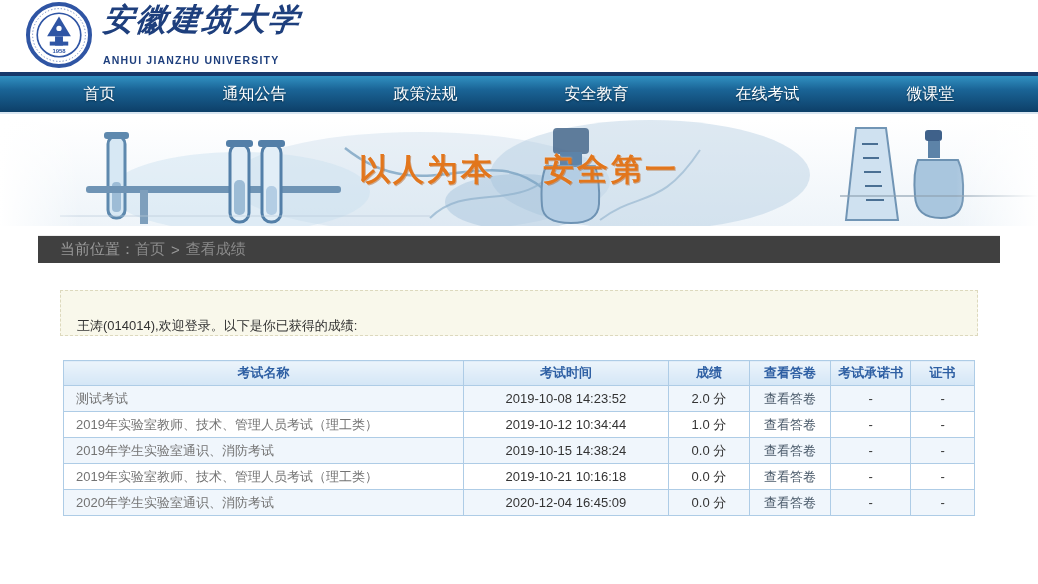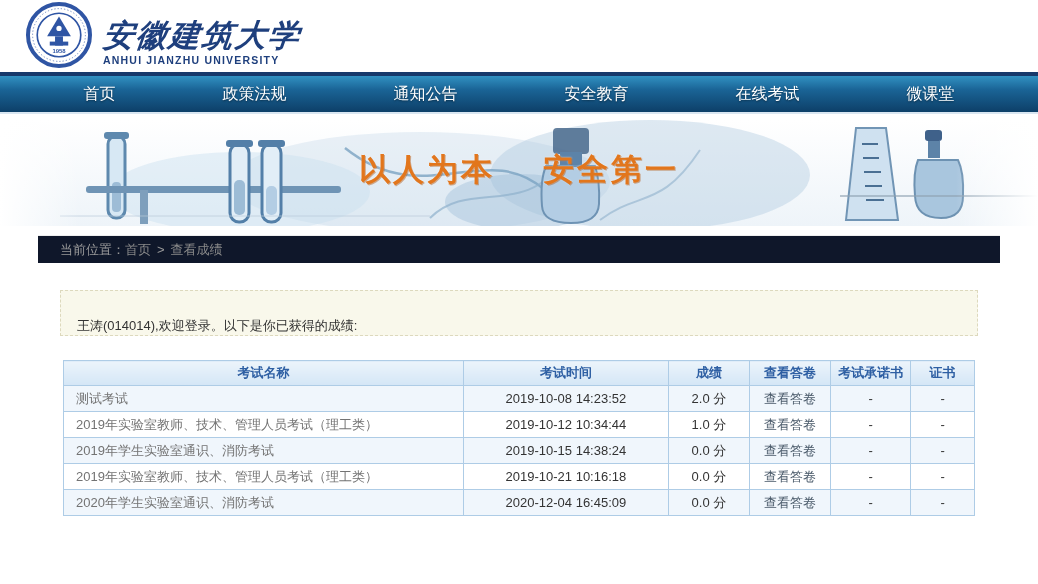--- a/index.html
+++ b/index.html
@@ -14,21 +14,21 @@
   .logo-group { display: flex; align-items: flex-end; cursor: pointer; }
   .seal { width: 68px; height: 66px; margin-right: 10px; margin-bottom: -2px; }
   .univ-text { display: flex; flex-direction: column; margin-right: 18px; }
   .univ-cn {
     font-family: "DejaVu Serif", serif; font-style: italic; font-weight: bold;
     font-size: 31px; color: #1e3f7d; line-height: 1.0; letter-spacing: 2px;
     transform: skewX(-6deg);
   }
   .univ-en {
     font-size: 10.5px; font-weight: bold; color: #1e3f7d; letter-spacing: 1.2px;
-    margin-top: 3px;
+    margin-top: 19px;
   }
   .system-title {
     font-size: 28px; font-weight: bold; color: #1c3a75; letter-spacing: 2px;
     line-height: 1.1; padding-bottom: 1px;
   }
   .navy-line { height: 4px; background: #17396b; }
 
   
   .main-nav {
     height: 38px;
@@ -49,23 +49,23 @@
     position: absolute; top: 50%; left: 50%; transform: translate(-50%, -58%);
     display: flex; gap: 48px; white-space: nowrap;
   }
   .slogan span {
     font-size: 31px; font-weight: bold; color: #e2761c; letter-spacing: 3px;
     text-shadow: 1px 1px 0 rgba(170,80,10,0.45), 0 0 2px rgba(255,255,255,0.6);
   }
 
   
   .breadcrumb-bar {
-    margin: 9px 38px 0 38px; height: 28px; background: #0f172a;
+    margin: 9px 38px 0 38px; height: 28px; background: #404040;
     display: flex; align-items: center; padding-left: 22px;
-    font-size: 13px; color: #999; border-top: 1px solid #eee;
+    font-size: 15px; color: #999; border-top: 1px solid #eee;
   }
   .breadcrumb-bar .crumb-link { color: #8a8a8a; cursor: pointer; }
   .breadcrumb-bar .crumb-sep { margin: 0 6px; color: #9a9a9a; }
   .breadcrumb-bar .crumb-current { color: #8a8a8a; cursor: pointer; }
 
   
   .welcome-box {
     margin: 27px 60px 0 60px; height: 46px; background: #f9f8eb;
     border: 1px dashed #ddd9bd; display: flex; align-items: flex-end;
     padding-left: 16px; font-size: 13px; color: #333;
@@ -106,22 +106,22 @@
     <div class="univ-text">
       <div class="univ-cn">安徽建筑大学</div>
       <div class="univ-en">ANHUI JIANZHU UNIVERSITY</div>
     </div>
   </div>
 </header>
 <div class="navy-line"></div>
 
 <nav class="main-nav">
   <div class="nav-item">首页</div>
+  <div class="nav-item">通知公告</div>
   <div class="nav-item">政策法规</div>
-  <div class="nav-item">通知公告</div>
   <div class="nav-item">安全教育</div>
   <div class="nav-item">在线考试</div>
   <div class="nav-item">微课堂</div>
 </nav>
 
 <div class="banner">
   <svg viewBox="0 0 1038 106" preserveAspectRatio="none">
     <defs>
       <linearGradient id="bgwash" x1="0" y1="0" x2="0" y2="1">
         <stop offset="0" stop-color="#ffffff"></stop>

